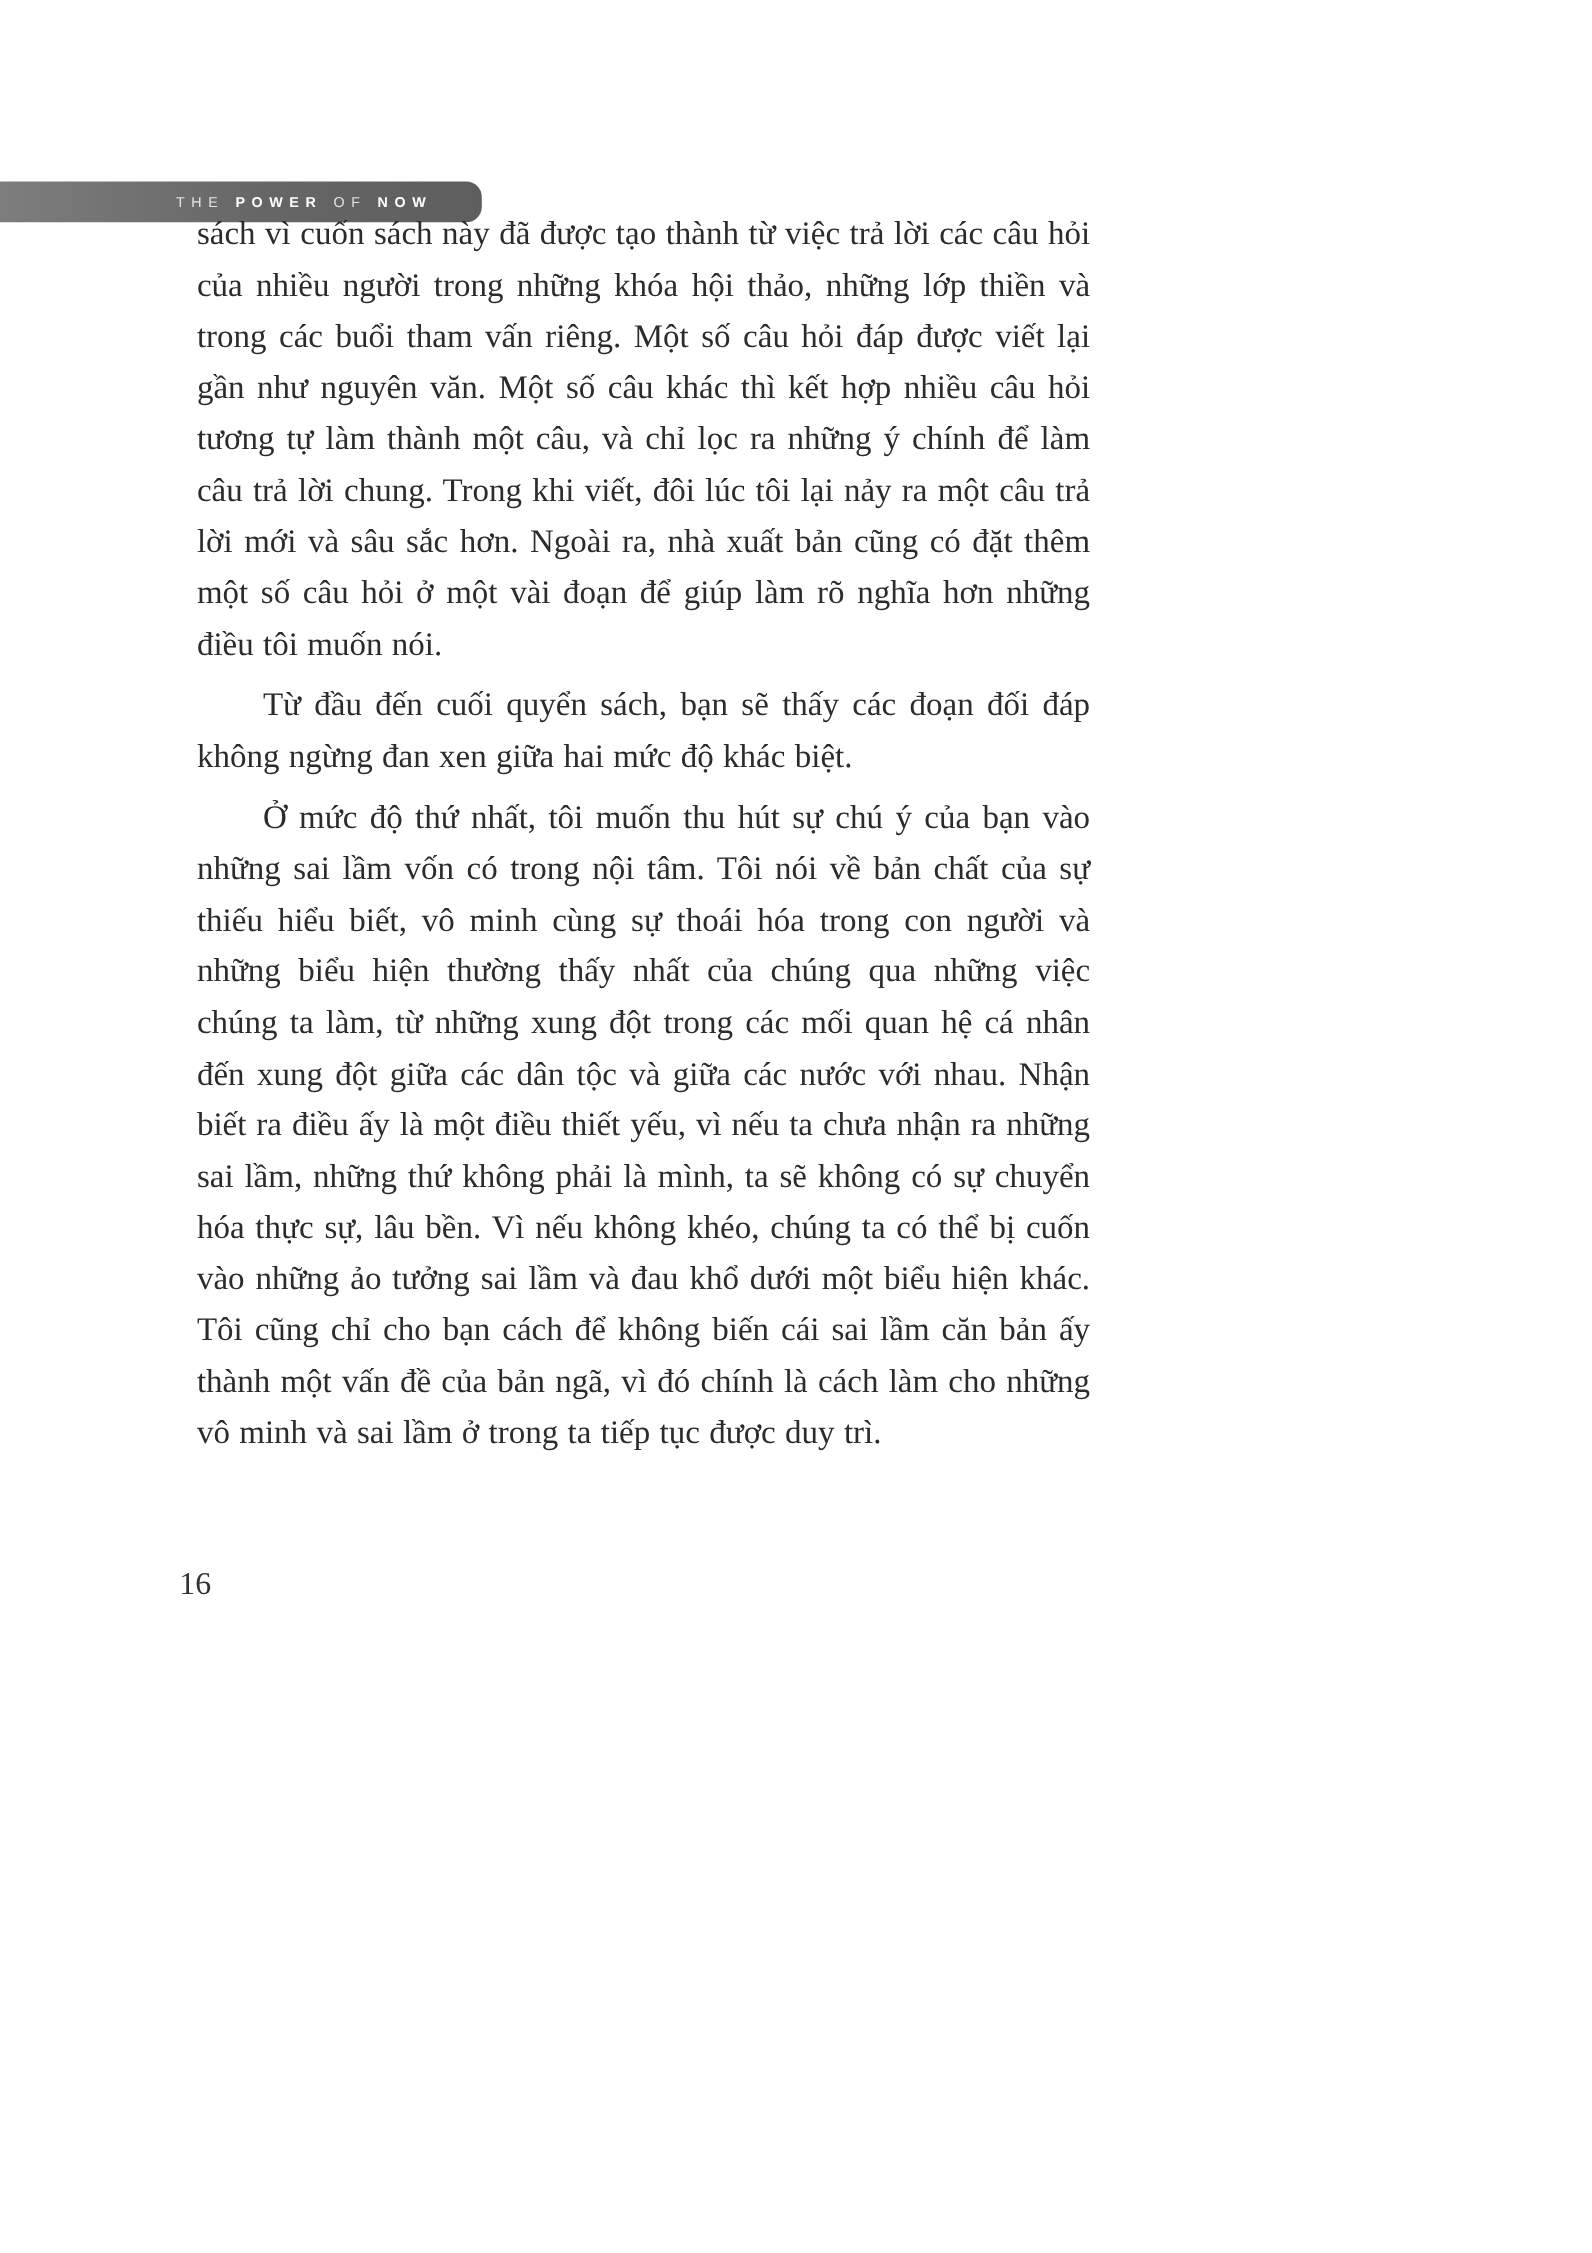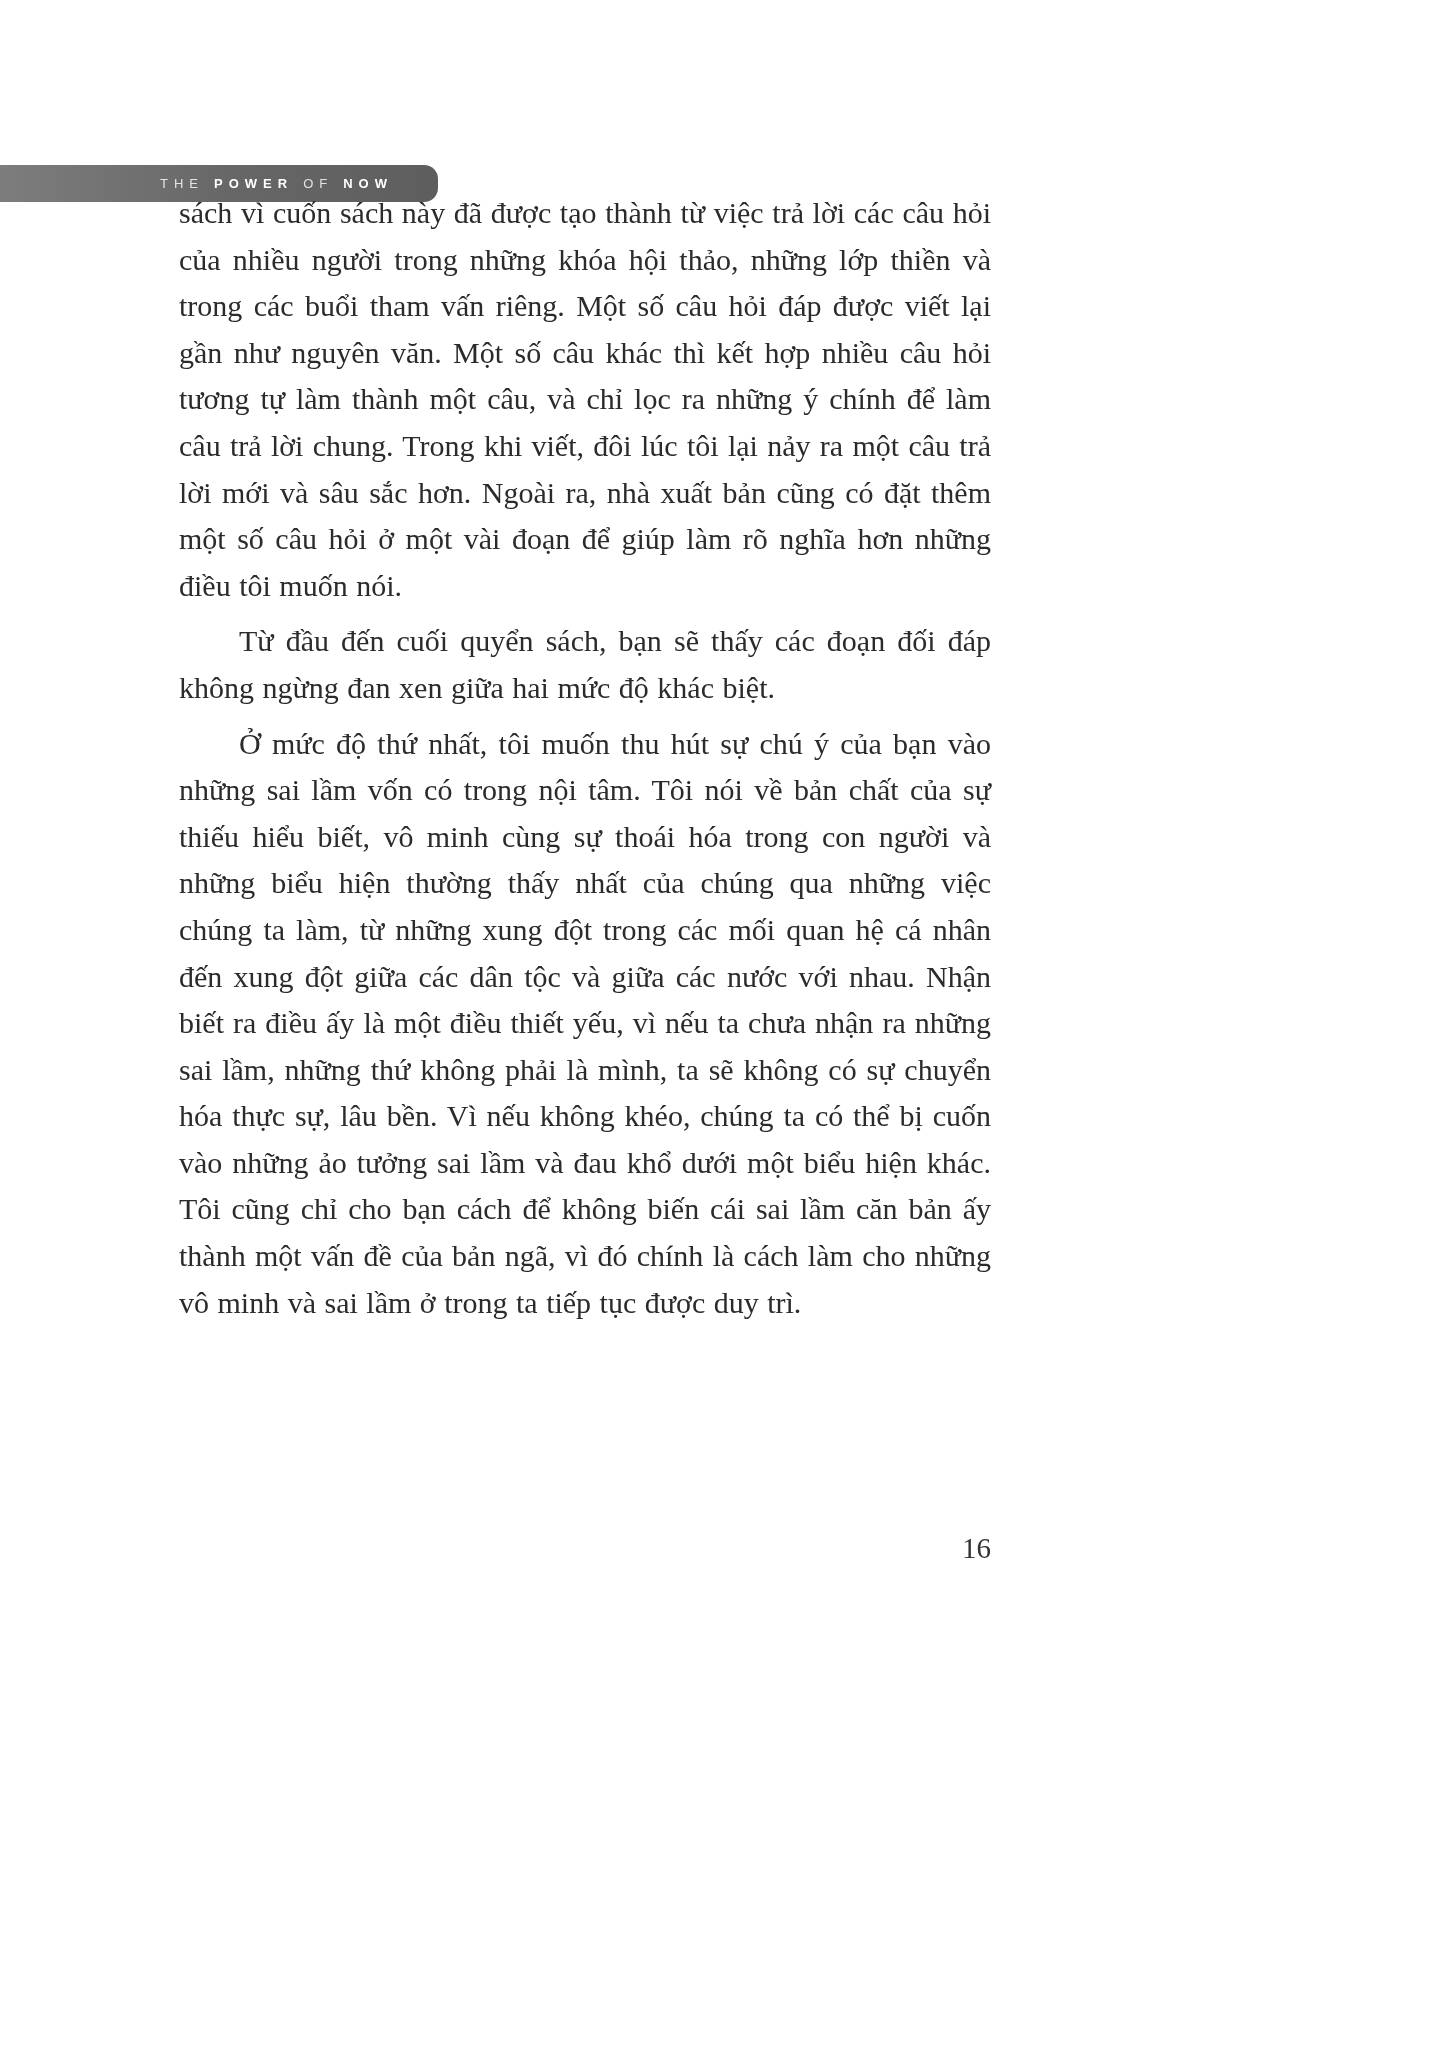--- a/index.html
+++ b/index.html
@@ -67,23 +67,23 @@
     word-spacing: 1px;
   }
   .para.indent {
     text-indent: 60px;
   }
 
   
   .page-number {
     position: absolute;
     left: 163px;
-    top: 1532px;
+    top: 1424px;
     width: 828px;
-    text-align: right;
+    text-align: left;
     font-size: 29px;
     color: #333333;
   }
 </style>
 </head>
 <body>
 
 <div class="page">
 
   <div class="header-bar">

